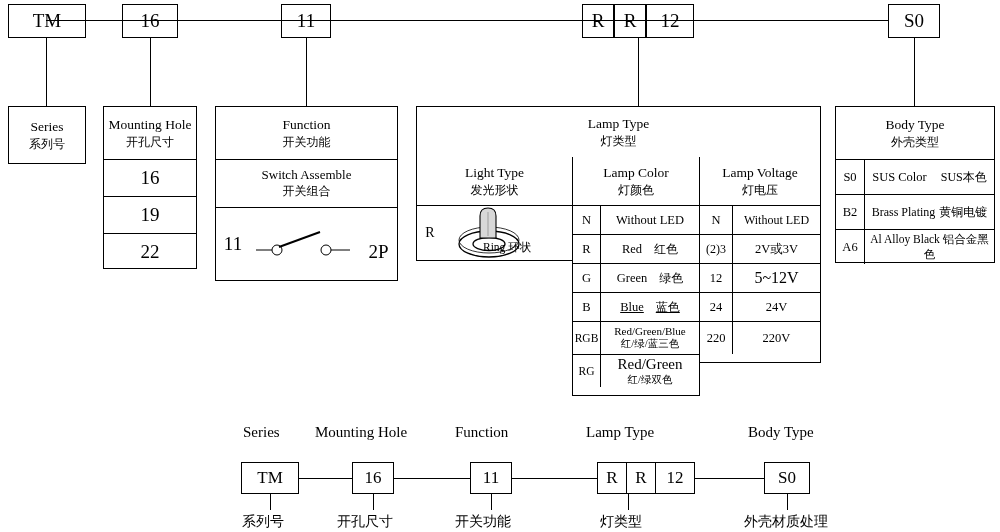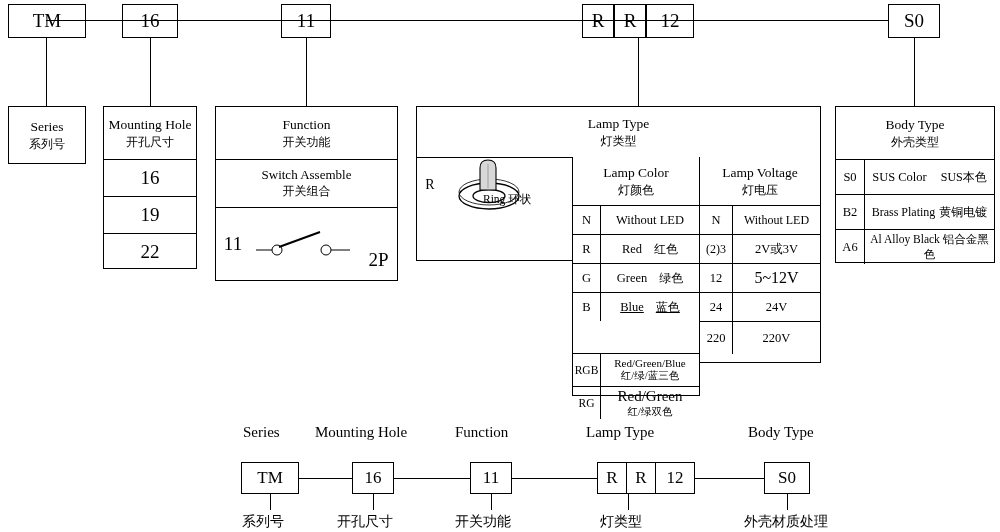--- a/index.html
+++ b/index.html
@@ -115,34 +115,38 @@
     </div>
     <div class="abs" style="left:34px;top:0;width:110px;height:100%;">
       <svg width="110" height="71" viewBox="0 0 110 71">
         <line x1="6" y1="42" x2="22" y2="42" stroke="#000" stroke-width="1"></line>
         <circle cx="27" cy="42" r="5" fill="none" stroke="#000" stroke-width="1"></circle>
         <line x1="29" y1="39" x2="70" y2="24" stroke="#000" stroke-width="2"></line>
         <circle cx="76" cy="42" r="5" fill="none" stroke="#000" stroke-width="1"></circle>
         <line x1="81" y1="42" x2="100" y2="42" stroke="#000" stroke-width="1"></line>
       </svg>
     </div>
-    <div class="abs ctr big" style="left:144px;top:16px;width:37px;height:100%;">
+    <div class="abs ctr big" style="left:144px;top:8px;width:37px;height:100%;">
       <span>2P</span>
     </div>
   </div>
 </div>
 
 <div class="abs tbl" style="left:416px;top:106px;width:405px;height:52px;">
   <div class="ctr hdr" style="height:100%;flex-direction:column;">
     <div>Lamp   Type</div>
     <div class="cn">灯类型</div>
   </div>
 </div>
 
 <div class="abs tbl" style="left:416px;top:157px;width:157px;height:104px;border-top:none;">
+  <div class="ctr hdr" style="height:48px;flex-direction:column;">
+    <div>Light Type</div>
+    <div class="cn">发光形状</div>
+  </div>
   <div class="cell" style="height:55px;position:relative;">
     <div class="abs ctr" style="left:0;top:0;width:26px;height:100%;font-size:14px;">
       <span>R</span>
     </div>
     <div class="abs" style="left:30px;top:-4px;width:95px;height:62px;">
       <svg width="95" height="62" viewBox="0 0 95 62">
         <ellipse cx="42" cy="42" rx="30" ry="13" fill="none" stroke="#000" stroke-width="1.3"></ellipse>
         <ellipse cx="42" cy="42" rx="16" ry="6.5" fill="none" stroke="#000" stroke-width="1.3"></ellipse>
         <ellipse cx="42" cy="38" rx="30" ry="13" fill="none" stroke="#000" stroke-width="0.8"></ellipse>
         <path d="M33 36 L33 14 Q33 6 41 6 Q49 6 49 14 L49 36 Z" fill="#d8d8d8" stroke="#000" stroke-width="1.1"></path>
@@ -188,21 +192,21 @@
   </div>
   <div class="cell" style="height:29px;padding:0;">
     <div class="ctr" style="width:27px;height:100%;border-right:1px solid #000;font-size:12.5px;">
       <span>B</span>
     </div>
     <div class="ctr" style="flex:1;height:100%;gap:12px;font-size:12.5px;text-decoration:underline;">
       <span>Blue</span>
       <span class="cn">蓝色</span>
     </div>
   </div>
-  <div class="cell" style="height:33px;padding:0;margin-top:32px;">
+  <div class="cell" style="height:33px;padding:0;">
     <div class="ctr" style="width:27px;height:100%;border-right:1px solid #000;font-size:11.5px;">
       <span>RGB</span>
     </div>
     <div class="ctr col" style="flex:1;height:100%;">
       <span style="font-size:11px;">Red/Green/Blue</span>
       <span style="font-size:10.5px;">红/绿/蓝三色</span>
     </div>
   </div>
   <div class="cell" style="height:33px;padding:0;">
     <div class="ctr" style="width:27px;height:100%;border-right:1px solid #000;font-size:11.5px;">

